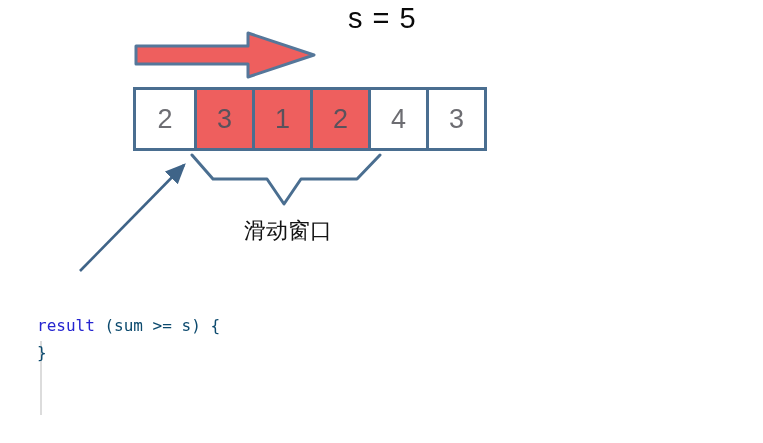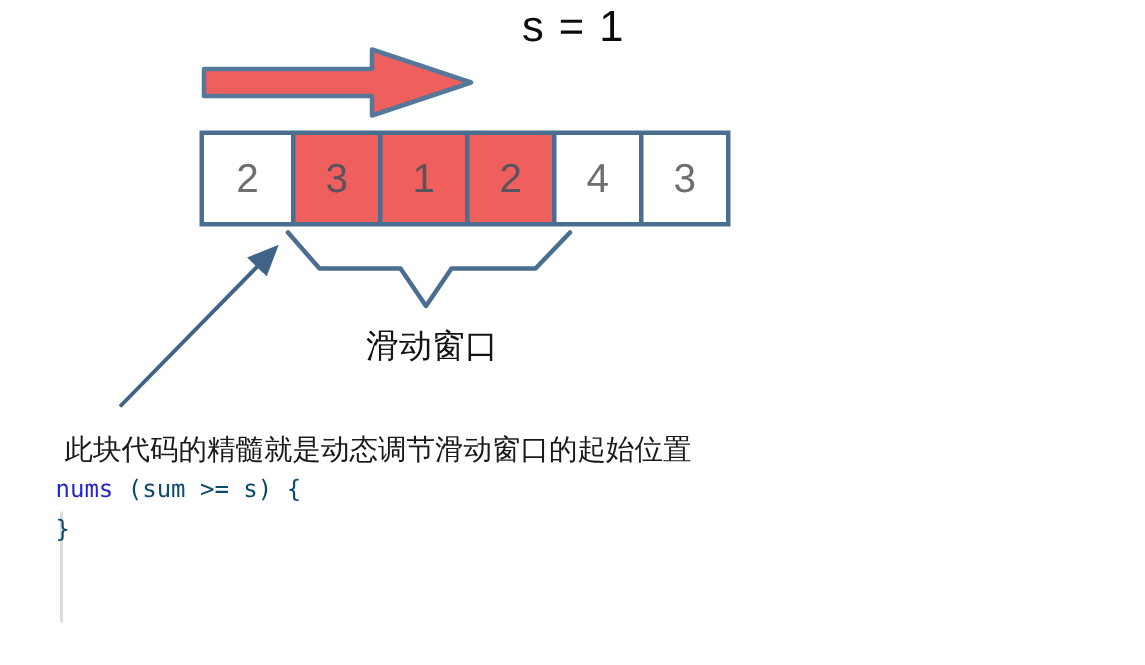--- a/index.html
+++ b/index.html
@@ -44,21 +44,21 @@
 </style>
 </head>
 <body>
 
 <div class="stage">
 
   <svg class="block-arrow" width="186" height="50" viewBox="0 0 186 50">
     <polygon points="3,16 115,16 115,3 181,25 115,47 115,34 3,34" fill="#ee5f5e" stroke="#55779a" stroke-width="3" stroke-linejoin="round"></polygon>
   </svg>
 
-  <div class="sum-label">s = 1</div>
+  <div class="sum-label">s = 5</div>
 
   <div class="array-row">
       <div class="cell">2</div>
       <div class="cell hl">3</div>
       <div class="cell hl">1</div>
       <div class="cell hl">2</div>
       <div class="cell">4</div>
       <div class="cell">3</div>
     </div>
 
@@ -70,21 +70,20 @@
 
   <svg class="pointer" width="134" height="130" viewBox="0 0 134 130">
     <defs>
       <marker id="ah" markerWidth="10" markerHeight="10" refX="7" refY="3.5" orient="auto">
         <polygon points="0,0 8,3.5 0,7" fill="#3f6488"></polygon>
       </marker>
     </defs>
     <line x1="14" y1="123" x2="118" y2="17" stroke="#3f6488" stroke-width="2.6" marker-end="url(#ah)"></line>
   </svg>
 
-  <div class="caption">此块代码的精髓就是动态调节滑动窗口的起始位置</div>
 
   <div class="indent-guide"></div>
   <div class="code">
-      <div class="code-line"><span class="tk-keyword">nums</span><span class="tk-plain"> (sum &gt;= s) {</span></div>
+      <div class="code-line"><span class="tk-keyword">result</span><span class="tk-plain"> (sum &gt;= s) {</span></div>
       <div class="code-line"><span class="tk-plain">}</span></div>
     </div>
 
 </div>
 
 </body></html>

